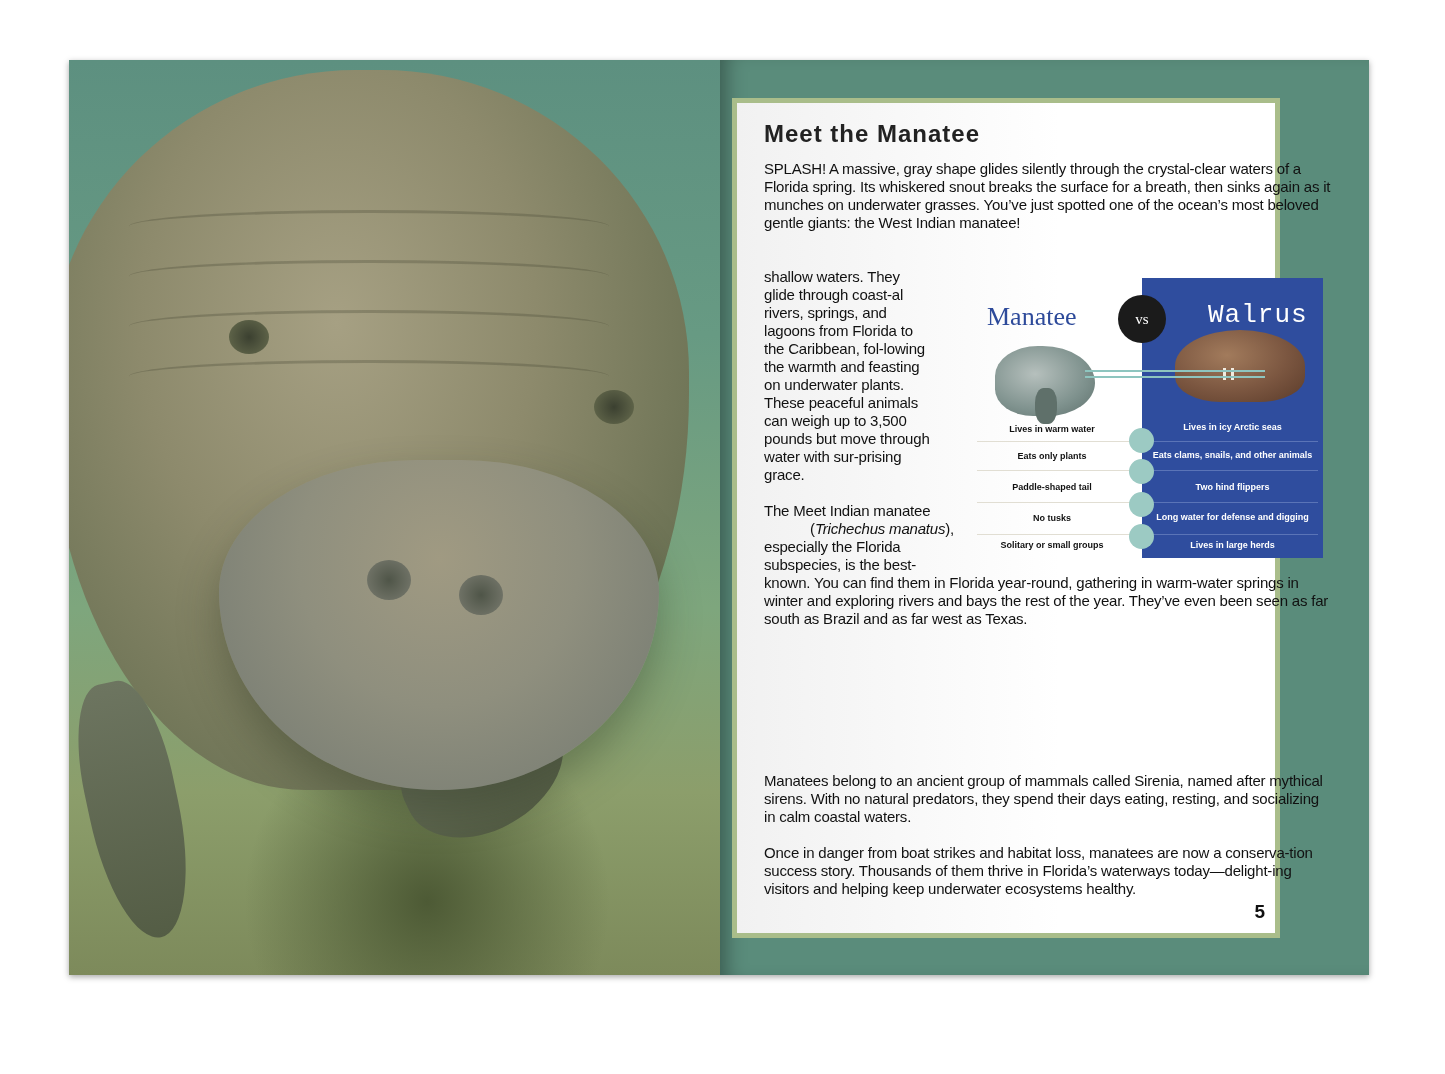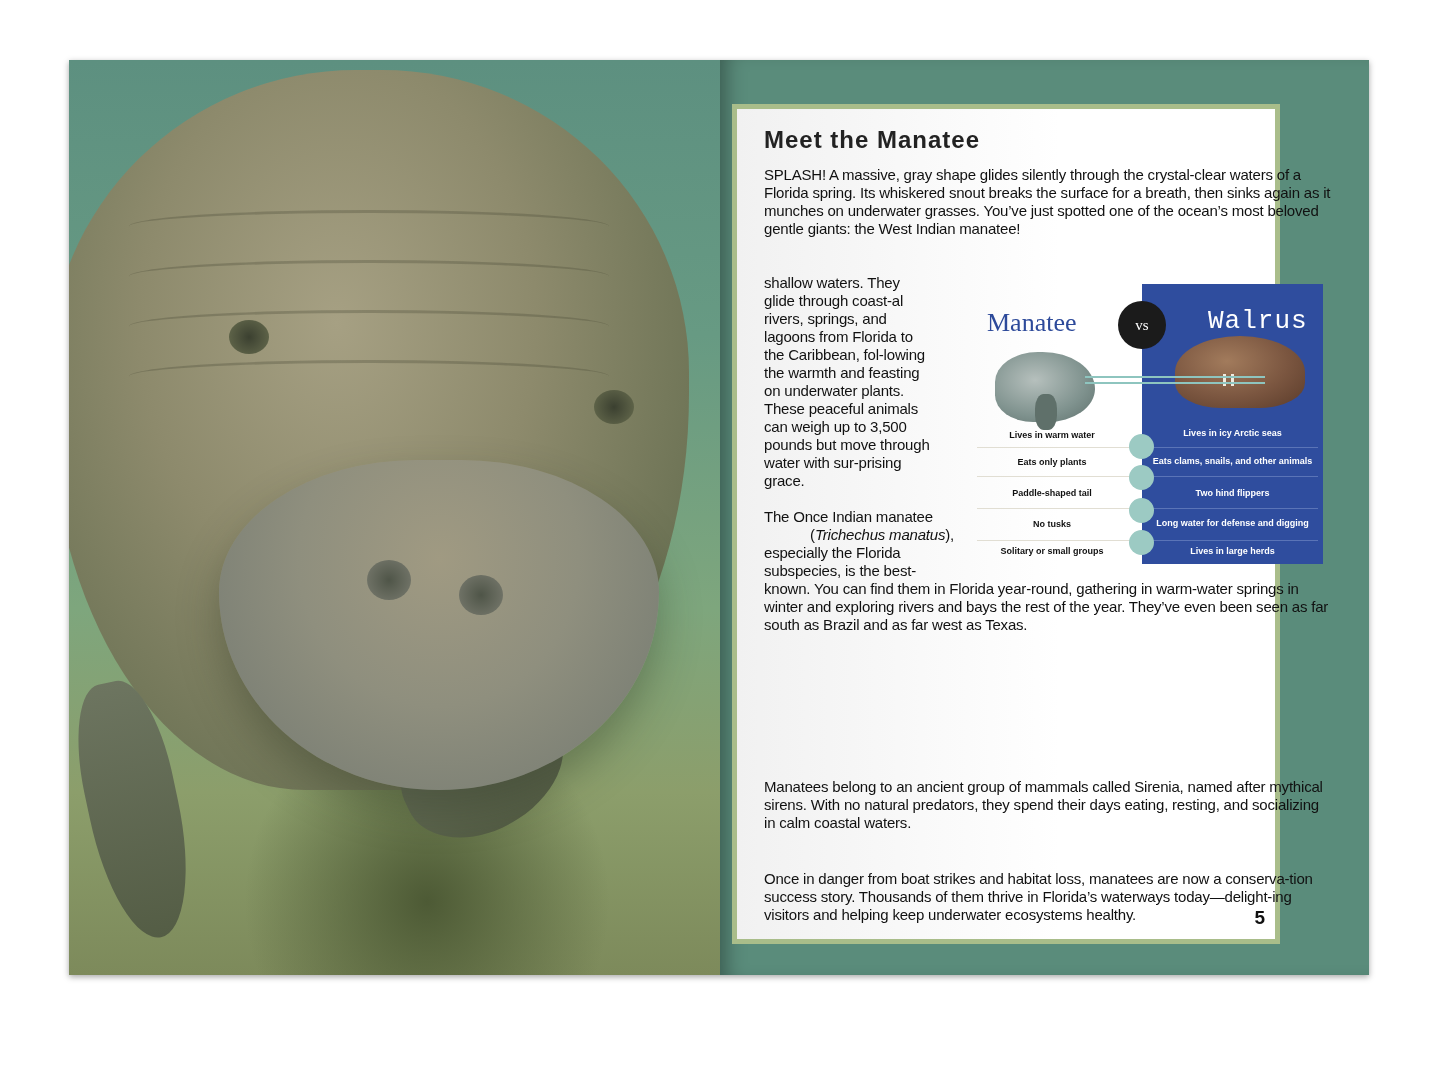--- a/index.html
+++ b/index.html
@@ -12,21 +12,21 @@
   .manatee-body { position:absolute; left:-20px; top:10px; width:640px; height:720px; border-radius:48% 48% 40% 40% / 42% 42% 55% 55%;
     background: radial-gradient(ellipse at 45% 35%, #a6a083 0%, #8d8a6c 40%, #6e7456 75%, #5b6647 100%); }
   .manatee-wrinkle { position:absolute; left:60px; width:480px; height:30px; border-top:3px solid rgba(80,80,60,0.35); border-radius:50%; }
   .manatee-snout { position:absolute; left:150px; top:400px; width:440px; height:330px; border-radius:45% 45% 50% 50% / 40% 40% 60% 60%;
     background: radial-gradient(ellipse at 50% 30%, #a09a82 0%, #8f8f7e 45%, #7c8075 80%, #6e7466 100%); box-shadow:0 20px 40px rgba(40,50,30,0.35); }
   .nostril { position:absolute; width:44px; height:40px; border-radius:50%; background:radial-gradient(circle, #4f5548 0%, #6d7064 70%, #858579 100%); }
   .eye { position:absolute; width:40px; height:34px; border-radius:50%; background:radial-gradient(circle, #3b4030 0%, #5f6449 80%); }
   .flipper { position:absolute; background:linear-gradient(180deg,#6d7560,#545d45); }
   .right-page { position:absolute; left:651px; top:0; width:649px; height:915px; background:#5a8c7b;
     box-shadow: inset 18px 0 20px -12px rgba(0,0,0,0.35); }
-  .text-frame { position:absolute; left:12px; top:44px; width:548px; height:840px; background:#a9bd8a; padding:7px; box-sizing:border-box; }
+  .text-frame { position:absolute; left:12px; top:38px; width:548px; height:840px; background:#a9bd8a; padding:7px; box-sizing:border-box; }
   .text-panel { position:absolute; left:5px; top:5px; right:5px; bottom:5px; background:linear-gradient(90deg,#f1f1f1,#ffffff 60%); }
   .title { position:absolute; left:27px; top:17px; font-size:24px; font-weight:bold; color:#222; letter-spacing:1px; margin:0; }
   .para { position:absolute; left:27px; width:570px; font-size:15px; line-height:18px; color:#111; margin:0; letter-spacing:-0.2px; }
   .narrow { width:170px; }
   .page-number { position:absolute; right:10px; bottom:10px; font-size:19px; font-weight:bold; color:#111; }
 
   .comparison { position:absolute; left:238px; top:175px; width:348px; height:285px; }
   .comp-blue { position:absolute; left:167px; top:0; width:181px; height:280px; background:#2f4d9e; }
   .comp-title-left { position:absolute; left:12px; top:24px; font-family:"Liberation Serif", serif; font-size:26px; color:#2d4a9a; }
   .comp-title-right { position:absolute; left:233px; top:22px; font-family:Liberation Mono, monospace; font-size:26px; color:#ffffff; letter-spacing:1px; }
@@ -68,27 +68,27 @@
   </div>
 
   <div class="right-page">
     <div class="text-frame">
       <div class="text-panel">
         <h1 class="title">Meet the Manatee</h1>
 
         <p class="para" style="top:57px;">SPLASH! A massive, gray shape glides silently through the crystal-clear waters of a Florida spring. Its whiskered snout breaks the surface for a breath, then sinks again as it munches on underwater grasses. You’ve just spotted one of the ocean’s most beloved gentle giants: the West Indian manatee!</p>
         <p class="para narrow" style="top:165px; width:168px;">shallow waters. They glide through coast-al rivers, springs, and lagoons from Florida to the Caribbean, fol-lowing the warmth and feasting on underwater plants. These peaceful animals can weigh up to 3,500 pounds but move through water with sur-prising grace.</p>
 
-        <p class="para narrow" style="top:399px; width:190px;">The Once Indian manatee</p>
+        <p class="para narrow" style="top:399px; width:190px;">The Meet Indian manatee</p>
         <p class="para narrow" style="top:417px; width:190px;text-align:right;">(<i>Trichechus manatus</i>),</p>
         <p class="para narrow" style="top:435px; width:160px;">especially the Florida subspecies, is the best-</p>
         <p class="para" style="top:471px;">known. You can find them in Florida year-round, gathering in warm-water springs in winter and exploring rivers and bays the rest of the year. They’ve even been seen as far south as Brazil and as far west as Texas.</p>
 
         <p class="para" style="top:669px;">Manatees belong to an ancient group of mammals called Sirenia, named after mythical sirens. With no natural predators, they spend their days eating, resting, and socializing in calm coastal waters.</p>
-        <p class="para" style="top:741px;margin-top:20px;">Once in danger from boat strikes and habitat loss, manatees are now a conserva-tion success story. Thousands of them thrive in Florida’s waterways today—delight-ing visitors and helping keep underwater ecosystems healthy.</p>
+        <p class="para" style="top:741px;">Once in danger from boat strikes and habitat loss, manatees are now a conserva-tion success story. Thousands of them thrive in Florida’s waterways today—delight-ing visitors and helping keep underwater ecosystems healthy.</p>
 
         <div class="comparison">
           <div class="comp-blue"></div>
           <div class="comp-title-left">Manatee</div>
           <div class="comp-title-right">Walrus</div>
           <div class="vs-badge">vs</div>
 
           <div class="img-manatee"></div>
           <div class="img-manatee-fin"></div>
           <div class="img-walrus"></div>

